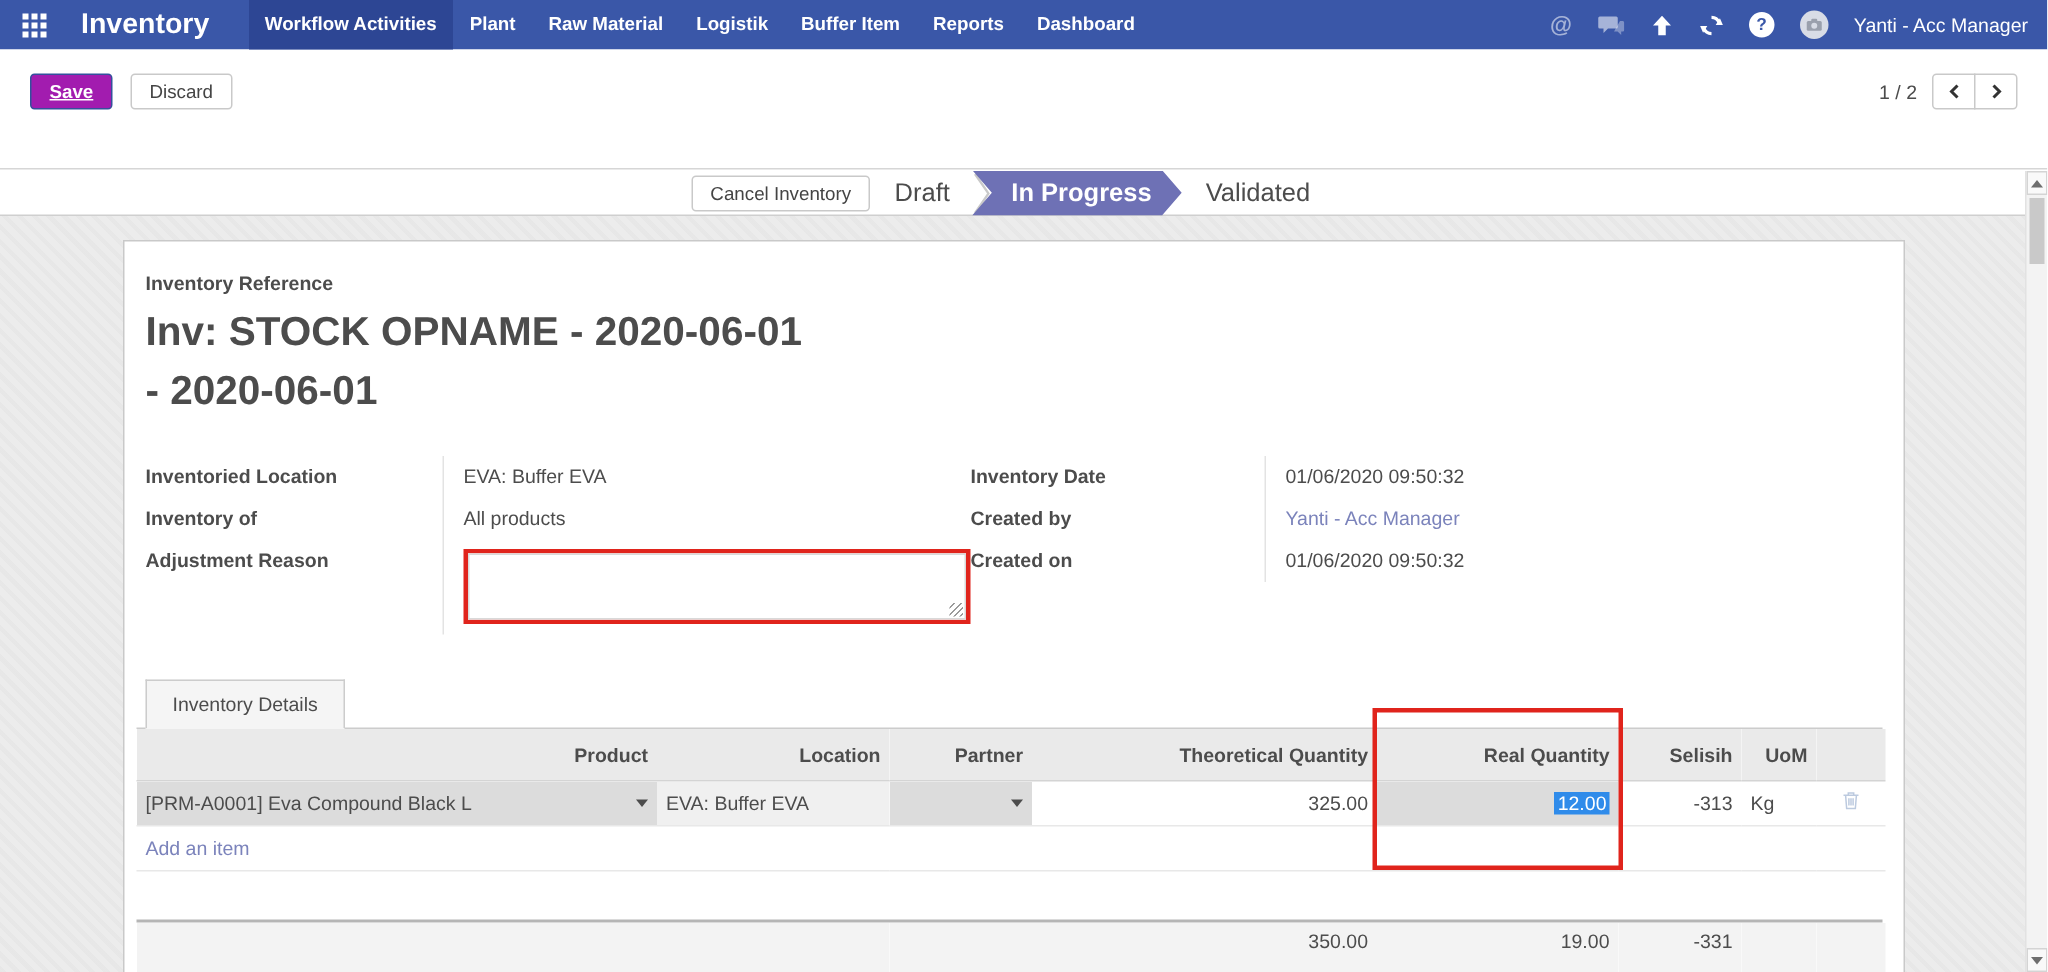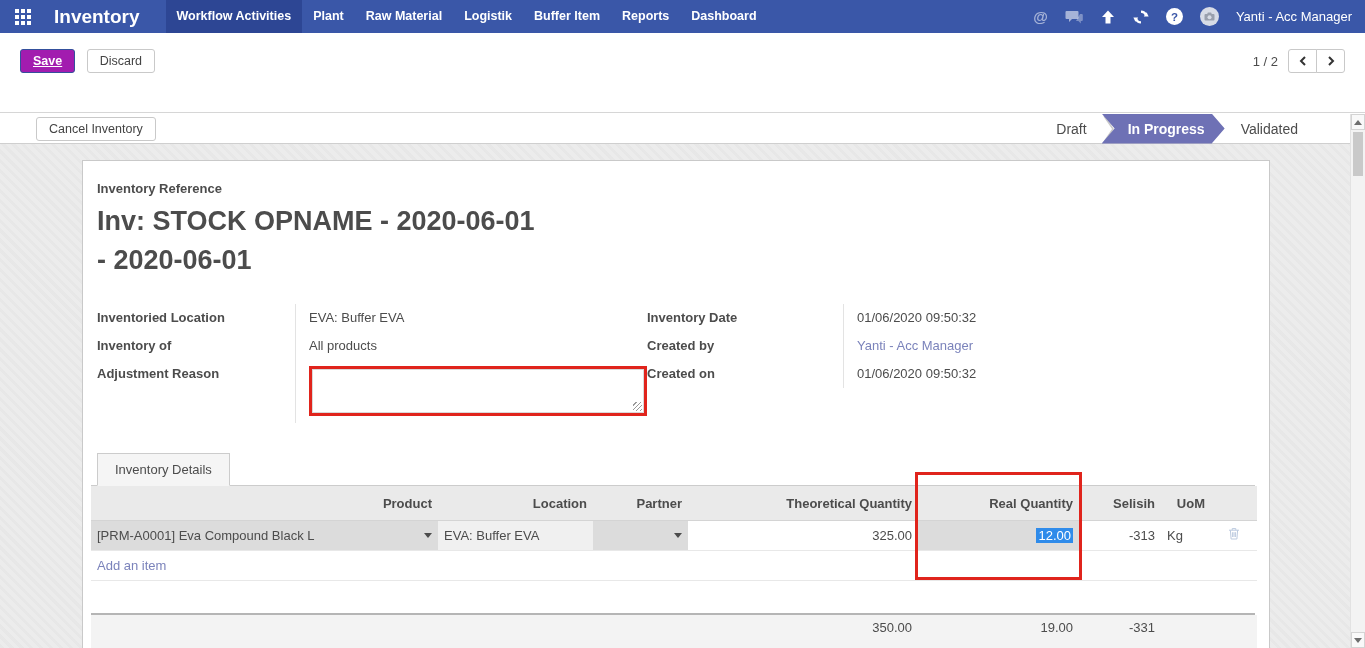--- a/index.html
+++ b/index.html
@@ -33,22 +33,22 @@
   .pager { display:flex; align-items:center; font-size:13px; color:#4c4c4c; }
   .pager-text { margin-right:10px; }
   .pager-btn { width:29px; height:24px; border:1px solid #c9c9c9; background:#fff; display:flex; align-items:center; justify-content:center; cursor:pointer; }
   .pager-btn.prev { border-radius:3px 0 0 3px; }
   .pager-btn.next { border-radius:0 3px 3px 0; margin-left:-1px; }
 
   
   .content { position:absolute; top:114px; bottom:0; left:0; right:15px; overflow:hidden;
              background:#ececec;
              background-image:repeating-linear-gradient(45deg, rgba(0,0,0,0.02) 0 3px, transparent 3px 7px); }
-  .action-bar { background:#fff; height:30px; border-bottom:1px solid #cfcfcf; display:flex; justify-content:space-between; align-items:center; padding:0 36px; }
-  .statusbar { display:flex; align-items:center; height:30px; font-size:14px; color:#4c4c4c; }
+  .action-bar { background:#fff; height:30px; border-bottom:1px solid #cfcfcf; display:flex; justify-content:center; align-items:center; padding:0 20px; }
+  .statusbar { display:flex; align-items:center; height:30px; font-size:17px; color:#4c4c4c; }
   .status-step { padding:0 16px; line-height:30px; cursor:pointer; white-space:nowrap; }
   .status-sep { margin-right:-12px; display:flex; align-items:center; }
   .status-active { position:relative; z-index:1; background:#6e71b5; color:#fff; font-weight:700; line-height:30px; padding:0 20px 0 26px; cursor:pointer;
                    clip-path:polygon(0 0, calc(100% - 13px) 0, 100% 50%, calc(100% - 13px) 100%, 0 100%, 13px 50%); }
 
   
   .sheet { width:1188px; margin:16px 0 0 82px; background:#fff; border:1px solid #c9c9c9; height:560px; padding:20px 14px 0 8px; position:relative; }
   .ref-label { font-size:13px; font-weight:700; color:#4c4c4c; padding-left:6px; }
   .doc-title { font-size:27px; font-weight:700; color:#4c4c4c; width:448px; line-height:1.45; margin:6px 0 24px; padding-left:6px; }
 

